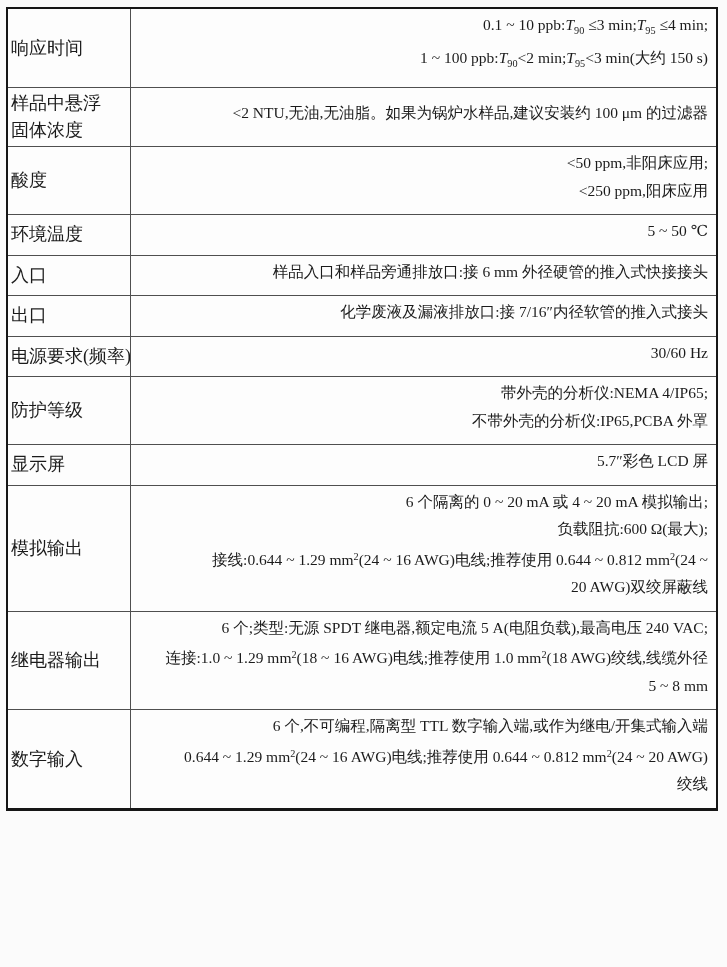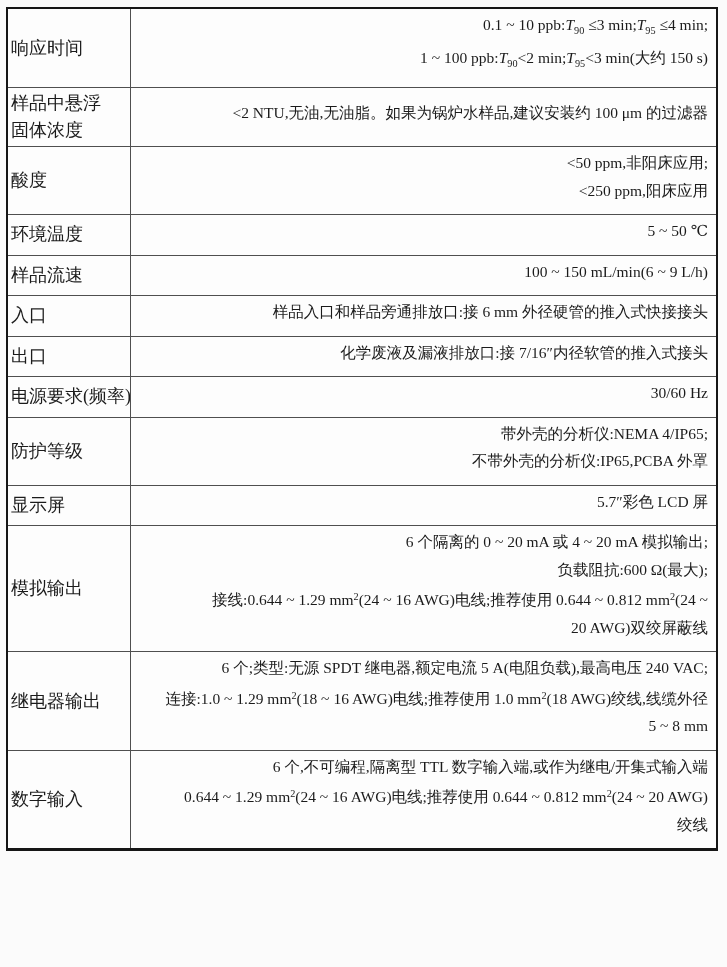--- a/index.html
+++ b/index.html
@@ -92,28 +92,20 @@
         <tr>
           <td class="label-cell">
             <div class="lline">环境温度</div>
           </td>
           <td class="value-cell">
             <div class="vline">5 ~ 50 ℃</div>
           </td>
         </tr>
         <tr>
           <td class="label-cell">
-            <div class="lline">样品流速</div>
-          </td>
-          <td class="value-cell">
-            <div class="vline">100 ~ 150 mL/min(6 ~ 9 L/h)</div>
-          </td>
-        </tr>
-        <tr>
-          <td class="label-cell">
             <div class="lline">入口</div>
           </td>
           <td class="value-cell">
             <div class="vline">样品入口和样品旁通排放口:接 6 mm 外径硬管的推入式快接接头</div>
           </td>
         </tr>
         <tr>
           <td class="label-cell">
             <div class="lline">出口</div>
           </td>

